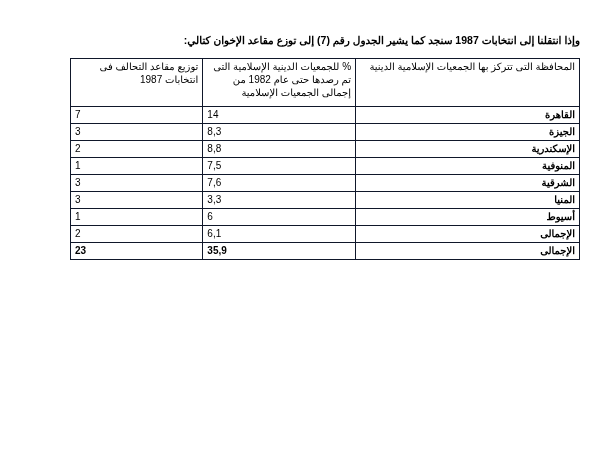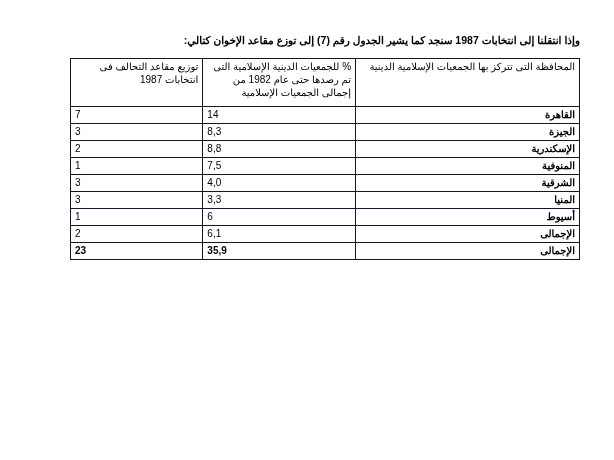--- a/index.html
+++ b/index.html
@@ -105,21 +105,21 @@
         <td class="pct">8,8</td>
         <td class="seats">2</td>
       </tr>
       <tr>
         <td class="region">المنوفية</td>
         <td class="pct">7,5</td>
         <td class="seats">1</td>
       </tr>
       <tr>
         <td class="region">الشرقية</td>
-        <td class="pct">4,0</td>
+        <td class="pct">7,6</td>
         <td class="seats">3</td>
       </tr>
       <tr>
         <td class="region">المنيا</td>
         <td class="pct">3,3</td>
         <td class="seats">3</td>
       </tr>
       <tr>
         <td class="region">أسيوط</td>
         <td class="pct">6</td>

